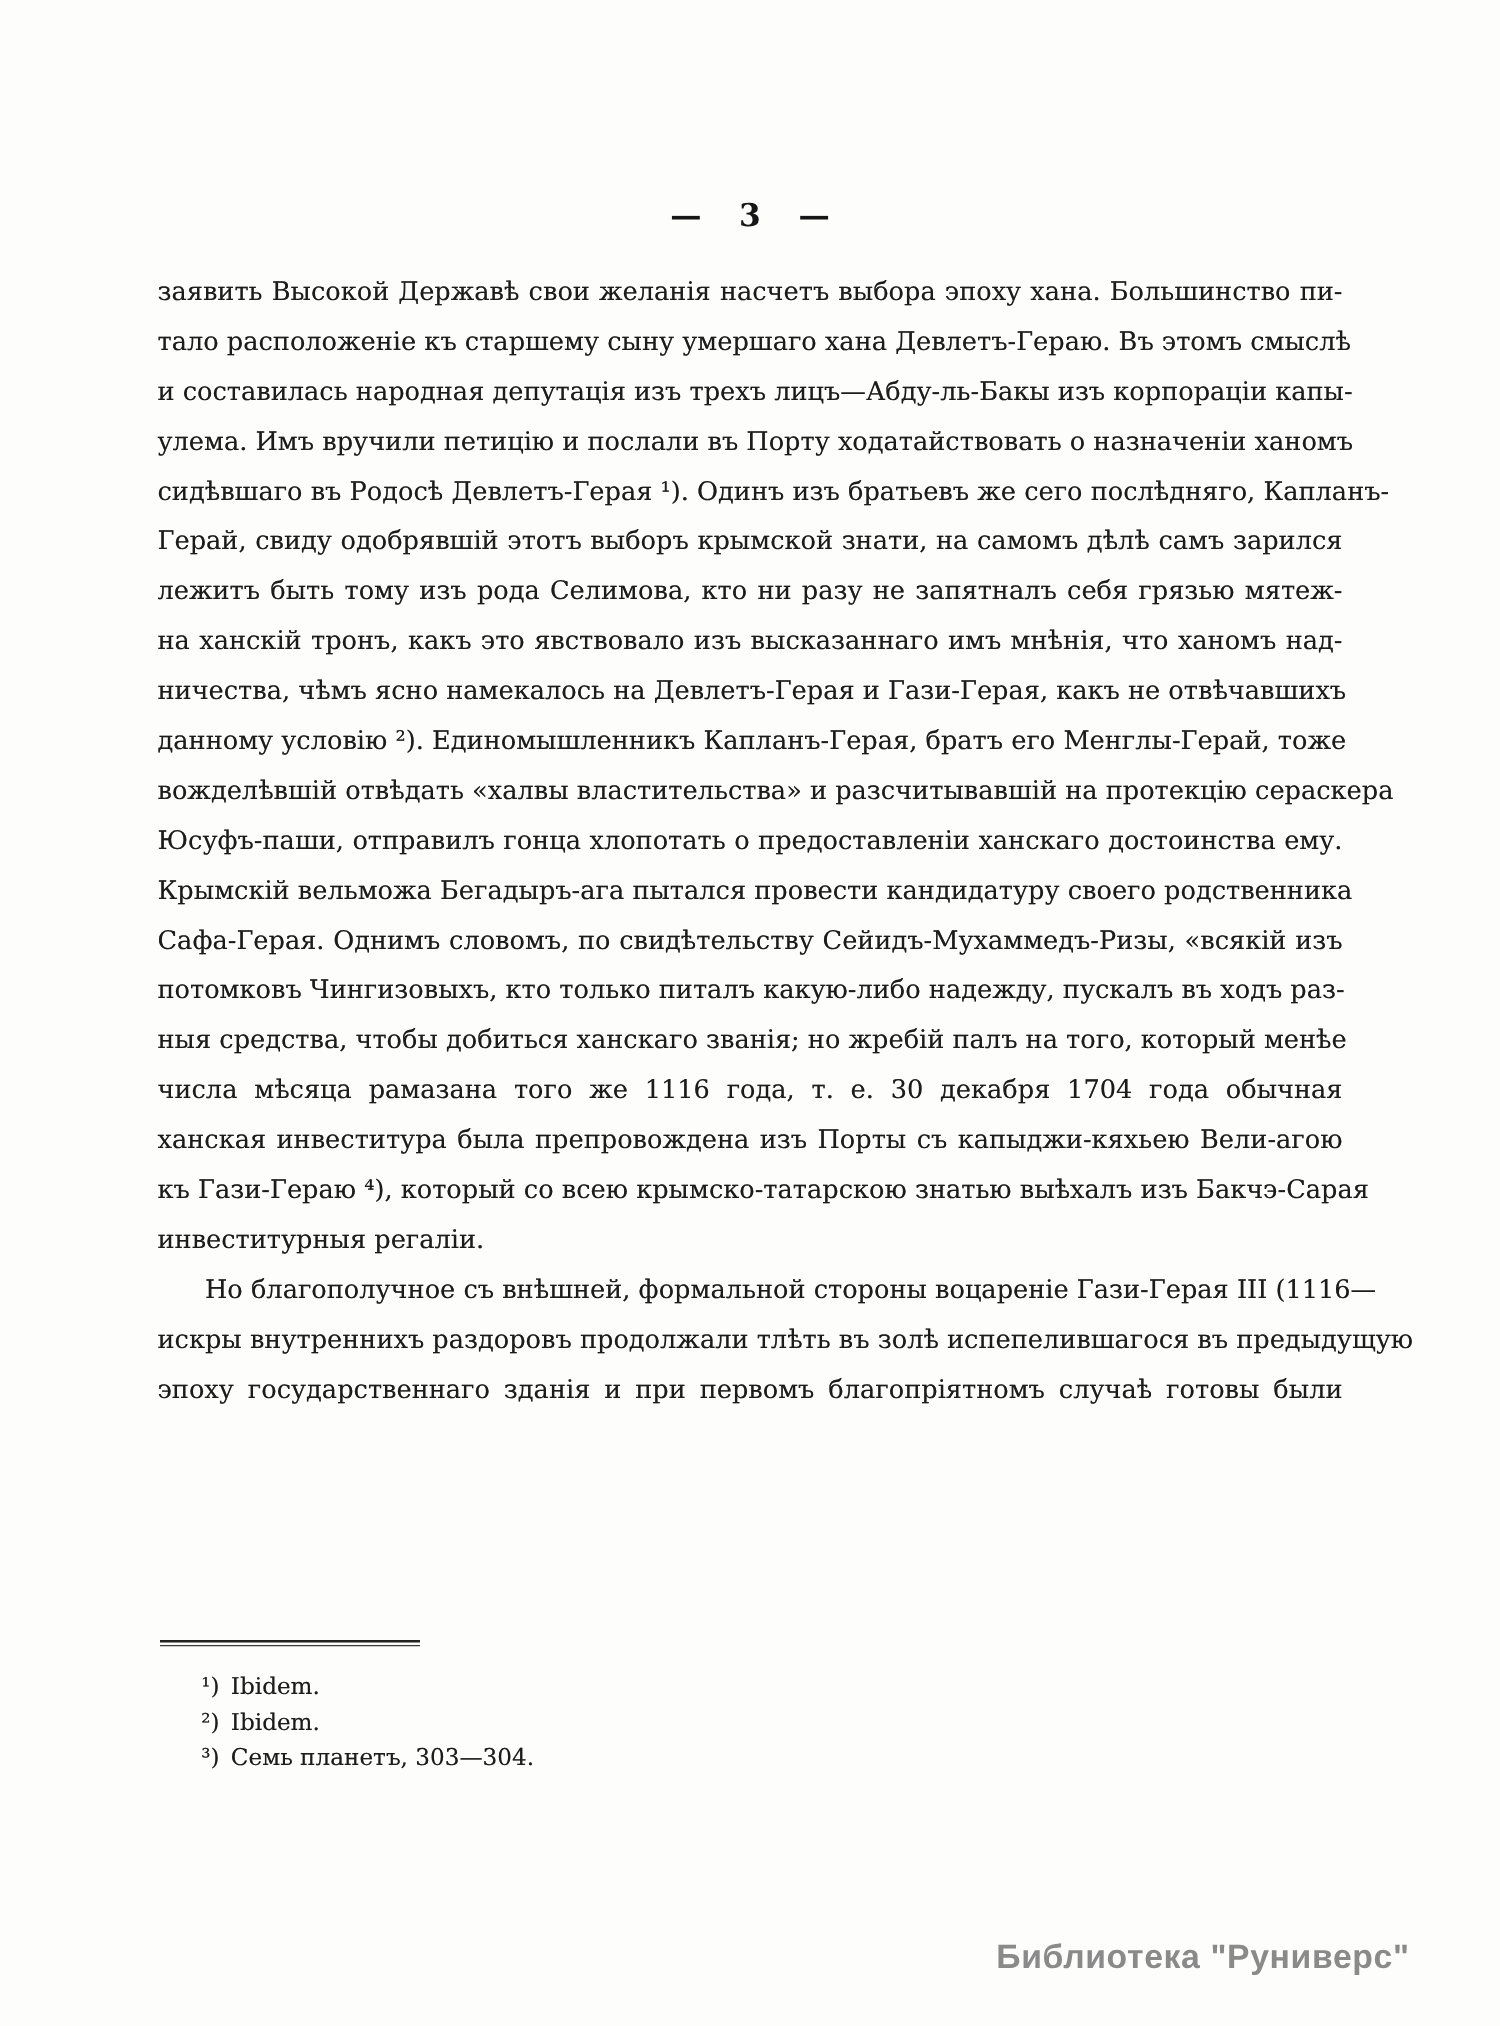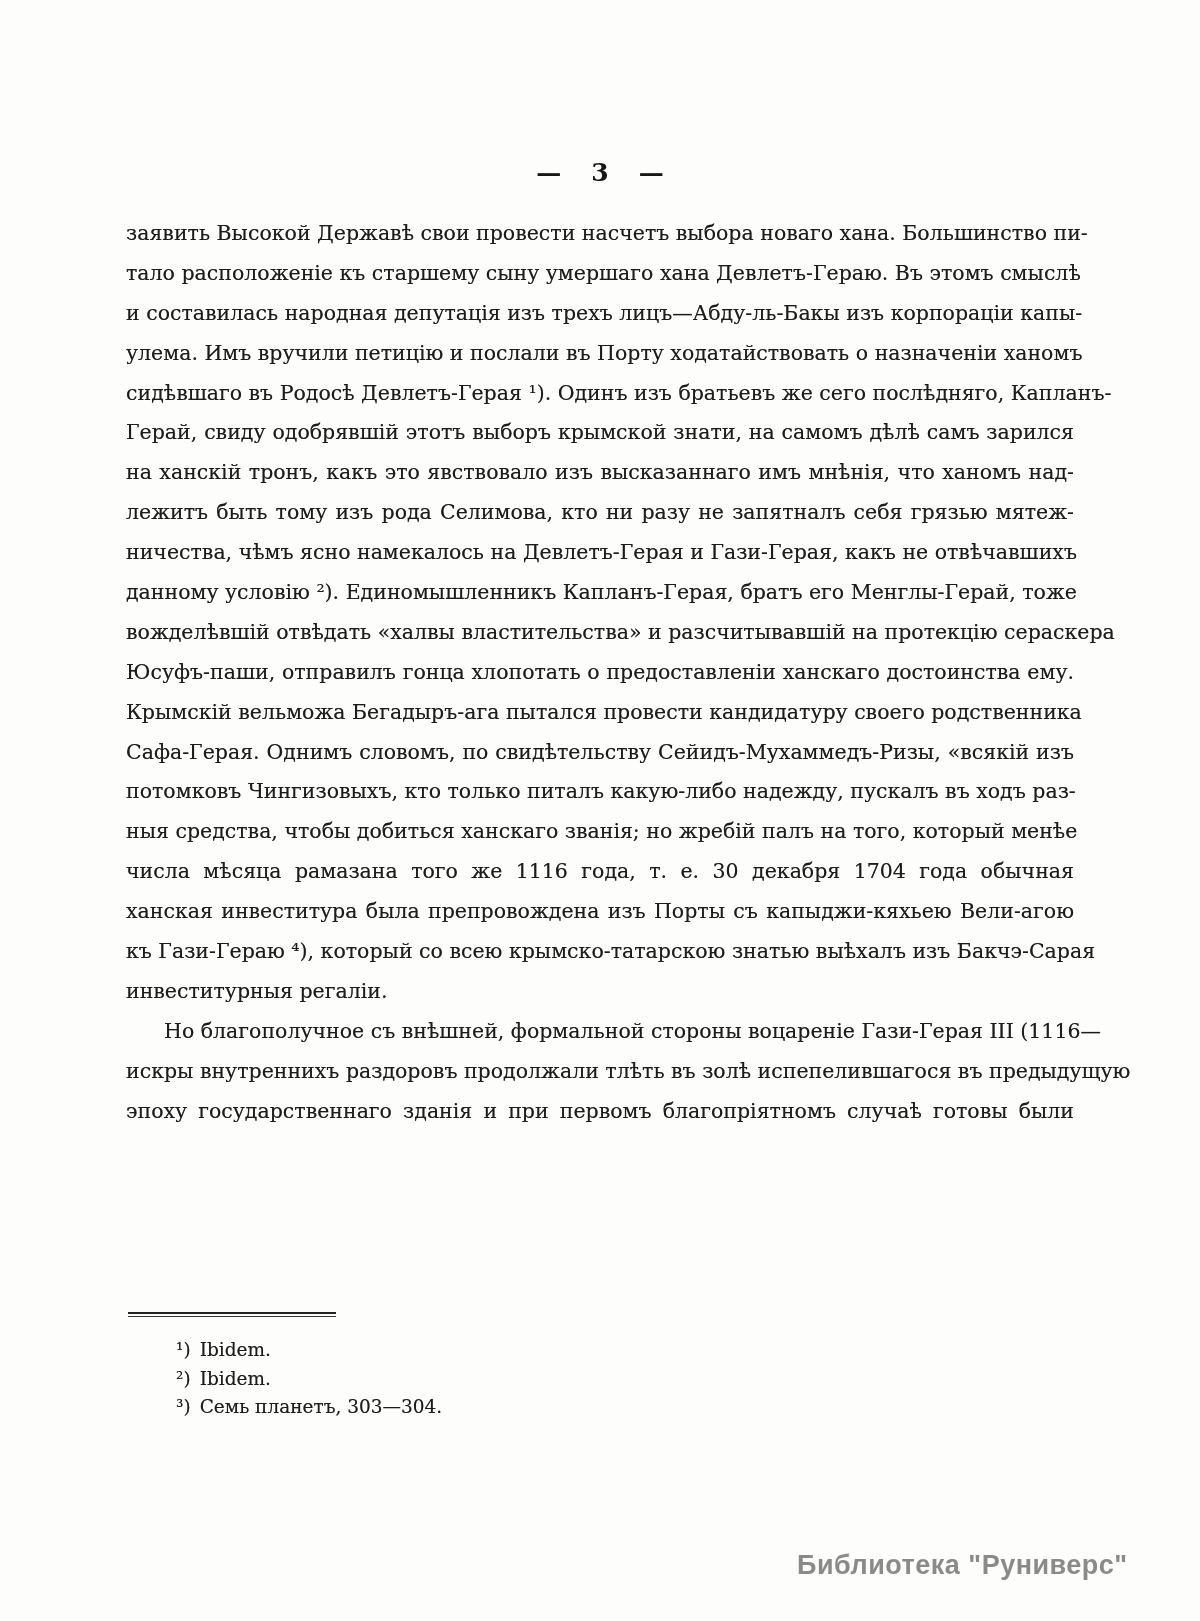--- a/index.html
+++ b/index.html
@@ -57,21 +57,21 @@
     left: 128px;
     width: 208px;
     height: 2px;
     border-top: 2.5px solid #222;
     border-bottom: 1.5px solid #3a3a3a;
   }
   
   .footnotes {
     position: absolute;
     top: 1336px;
-    left: 176px;
+    left: 161px;
     width: 900px;
     font-size: 18.5px;
     line-height: 28.5px;
     text-shadow: 0 0 0.5px rgba(20,20,20,0.5);
   }
   .fn { white-space: nowrap; }
   .fn .fnm { margin-right: 9px; }
   
   .watermark {
     position: absolute;
@@ -87,28 +87,28 @@
 </head>
 <body>
 
 <div class="page">
 
   <div class="pagenum">
     <span class="dash">—</span><span class="num">3</span><span class="dash">—</span>
   </div>
 
   <div class="textcol">
-    <div class="tl">заявить Высокой Державѣ свои провести насчетъ выбора новаго хана. Большинство пи-</div>
+    <div class="tl">заявить Высокой Державѣ свои желанія насчетъ выбора эпоху хана. Большинство пи-</div>
     <div class="tl">тало расположеніе къ старшему сыну умершаго хана Девлетъ-Гераю. Въ этомъ смыслѣ</div>
     <div class="tl">и составилась народная депутація изъ трехъ лицъ—Абду-ль-Бакы изъ корпораціи капы-</div>
     <div class="tl">улема. Имъ вручили петицію и послали въ Порту ходатайствовать о назначеніи ханомъ</div>
     <div class="tl">сидѣвшаго въ Родосѣ Девлетъ-Герая ¹). Одинъ изъ братьевъ же сего послѣдняго, Капланъ-</div>
     <div class="tl">Герай, свиду одобрявшій этотъ выборъ крымской знати, на самомъ дѣлѣ самъ зарился</div>
+    <div class="tl">лежитъ быть тому изъ рода Селимова, кто ни разу не запятналъ себя грязью мятеж-</div>
     <div class="tl">на ханскій тронъ, какъ это явствовало изъ высказаннаго имъ мнѣнія, что ханомъ над-</div>
-    <div class="tl">лежитъ быть тому изъ рода Селимова, кто ни разу не запятналъ себя грязью мятеж-</div>
     <div class="tl">ничества, чѣмъ ясно намекалось на Девлетъ-Герая и Гази-Герая, какъ не отвѣчавшихъ</div>
     <div class="tl">данному условію ²). Единомышленникъ Капланъ-Герая, братъ его Менглы-Герай, тоже</div>
     <div class="tl">вожделѣвшій отвѣдать «халвы властительства» и разсчитывавшій на протекцію сераскера</div>
     <div class="tl">Юсуфъ-паши, отправилъ гонца хлопотать о предоставленіи ханскаго достоинства ему.</div>
     <div class="tl">Крымскій вельможа Бегадыръ-ага пытался провести кандидатуру своего родственника</div>
     <div class="tl">Сафа-Герая. Однимъ словомъ, по свидѣтельству Сейидъ-Мухаммедъ-Ризы, «всякій изъ</div>
     <div class="tl">потомковъ Чингизовыхъ, кто только питалъ какую-либо надежду, пускалъ въ ходъ раз-</div>
     <div class="tl">ныя средства, чтобы добиться ханскаго званія; но жребій палъ на того, который менѣе</div>
     <div class="tl">числа мѣсяца рамазана того же 1116 года, т. е. 30 декабря 1704 года обычная</div>
     <div class="tl">ханская инвеститура была препровождена изъ Порты съ капыджи-кяхьею Вели-агою</div>

